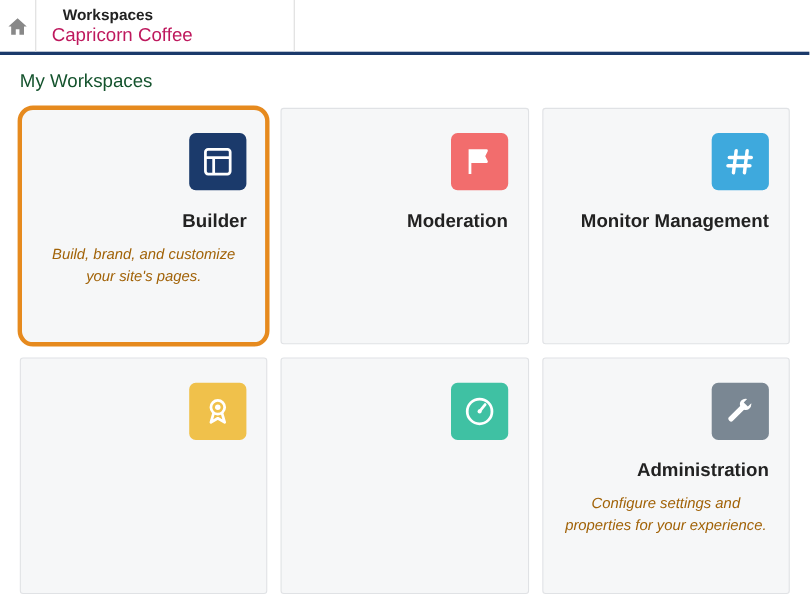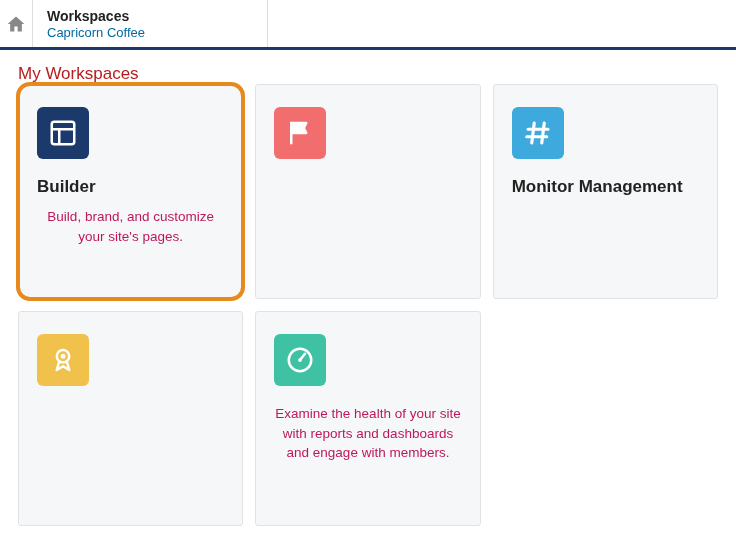--- a/index.html
+++ b/index.html
@@ -25,46 +25,47 @@
   }
   .home-cell svg { width: 20px; height: 20px; fill: #888; }
   .title-cell {
     padding: 6px 14px;
     border-right: 1px solid #ddd;
     width: 235px;
     display: flex;
     flex-direction: column;
     justify-content: center;
   }
-  .title-main { font-size: 14px; font-weight: 600; color: #222; }
-  .title-sub { font-size: 13px; color: #0369a1; margin-top: 1px; }
+  .title-main { font-size: 14px; font-weight: 600; color: #222; margin-left: 10px; }
+  .title-sub { font-size: 17px; color: #be185d; margin-top: 1px; }
 
   .content {
     padding: 14px 18px 18px 18px;
   }
   .section-title {
     font-size: 17px;
-    color: #b91c1c;
+    color: #14532d;
+    margin-bottom: 14px;
     font-weight: 400;
   }
   .grid {
     display: grid;
     grid-template-columns: repeat(3, 1fr);
     gap: 12px;
   }
   .tile {
     background: #f6f7f8;
     border: 1px solid #e0e2e5;
     border-radius: 3px;
     padding: 22px 18px;
     text-align: center;
     min-height: 215px;
     display: flex;
     flex-direction: column;
-    align-items: flex-start;
+    align-items: flex-end;
     cursor: pointer;
   }
   .tile.highlight {
     outline: 4px solid #e68a1e;
     outline-offset: -2px;
     border-radius: 12px;
   }
   .tile-icon {
     width: 52px;
     height: 52px;
@@ -76,22 +77,23 @@
   }
   .tile-icon svg { width: 30px; height: 30px; fill: #fff; }
   .tile-title {
     font-size: 17px;
     font-weight: 700;
     color: #222;
     margin-bottom: 10px;
   }
   .tile-desc {
     font-size: 13.5px;
-    color: #be185d;
+    color: #a16207;
     line-height: 1.45;
+    font-style: italic;
   }
 </style>
 </head>
 <body>
 
 <div class="header">
   <div class="home-cell">
     <svg viewBox="0 0 24 24">
         <path d="M12 3l10 9h-3v9h-5v-6h-4v6H5v-9H2z"></path>
       </svg>
@@ -117,20 +119,21 @@
       <div class="tile-title">Builder</div>
       <div class="tile-desc">Build, brand, and customize your site's pages.</div>
     </div>
 
     <div class="tile">
       <div class="tile-icon" style="background:#f26d6d">
         <svg viewBox="0 0 24 24">
             <path d="M5 3v18M5 4h12l-2 4 2 4H5" fill="#fff" stroke="#fff" stroke-width="2" stroke-linejoin="round"></path>
           </svg>
       </div>
+      <div class="tile-title">Moderation</div>
     </div>
 
     <div class="tile">
       <div class="tile-icon" style="background:#3ea9dd">
         <svg viewBox="0 0 24 24">
             <path d="M9 4L7 20M17 4l-2 16M4 9h16M3 15h16" stroke="#fff" stroke-width="2.5" fill="none" stroke-linecap="round"></path>
           </svg>
       </div>
       <div class="tile-title">Monitor Management</div>
     </div>
@@ -146,18 +149,26 @@
     </div>
 
     <div class="tile">
       <div class="tile-icon" style="background:#3fc1a3">
         <svg viewBox="0 0 24 24">
             <circle cx="12" cy="12" r="9" fill="none" stroke="#fff" stroke-width="2"></circle>
             <path d="M12 12l4-5" stroke="#fff" stroke-width="2" stroke-linecap="round"></path>
             <circle cx="12" cy="12" r="1.5" fill="#fff"></circle>
           </svg>
       </div>
-      <div class="tile-desc">Examine the health of your site with reports and dashboards and engage with members.</div>
     </div>
 
+    <div class="tile">
+      <div class="tile-icon" style="background:#7a8793">
+        <svg viewBox="0 0 24 24">
+            <path d="M20 7a4 4 0 01-5.3 3.8L7 18.5a2 2 0 11-2.8-2.8l7.7-7.7A4 4 0 0117 3l-2.5 2.5L16 7l1.5 1.5L20 6z" fill="#fff"></path>
+          </svg>
+      </div>
+      <div class="tile-title">Administration</div>
+      <div class="tile-desc">Configure settings and properties for your experience.</div>
+    </div>
 
   </div>
 </div>
 
 </body></html>

